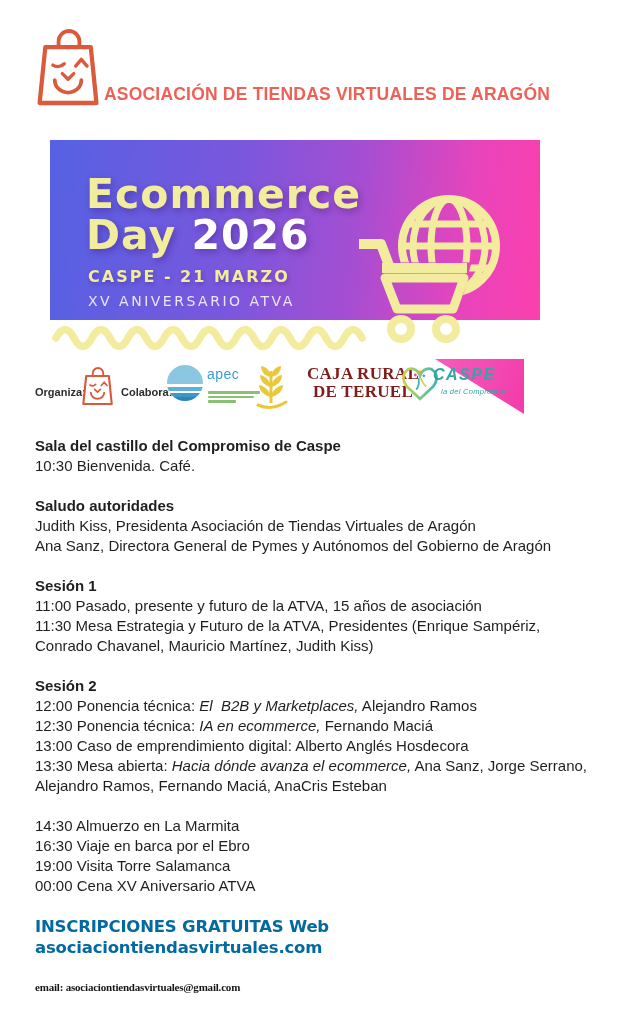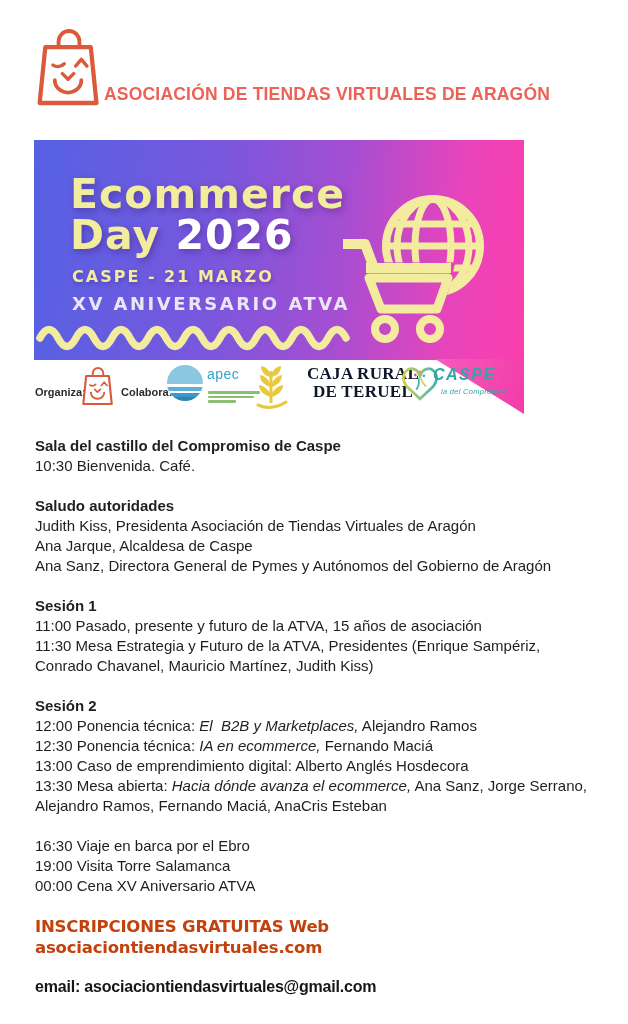--- a/index.html
+++ b/index.html
@@ -8,81 +8,81 @@
     font-family:"Liberation Sans", sans-serif;color:#222;
   }
   
   .hdr-logo{position:absolute;left:33px;top:27px;width:72px;height:80px;}
   .hdr-title{
     position:absolute;left:104px;top:84px;width:470px;
     font-size:17.5px;font-weight:bold;letter-spacing:.2px;color:#EE6156;
   }
   
   .banner{
-    position:absolute;left:34px;top:140px;width:490px;height:220px;
+    position:absolute;left:50px;top:140px;width:490px;height:180px;
     background:linear-gradient(96deg,#5561E3 0%,#7A57DD 38%,#A54ED2 62%,#E944BB 85%,#FB3FAD 100%);
   }
   .banner-title{
     position:absolute;left:36px;top:34px;
     font-family:"DejaVu Sans", sans-serif;font-weight:bold;font-size:41px;line-height:41px;
     letter-spacing:1px;color:#F2EC9D;text-shadow:2px 3px 7px rgba(50,10,90,.35);
   }
   .banner-title .white{color:#ffffff;}
   .banner-loc{
     position:absolute;left:38px;top:127px;
     font-family:"DejaVu Sans", sans-serif;font-weight:bold;font-size:16px;
     letter-spacing:2px;color:#F2EC9D;text-shadow:1px 2px 4px rgba(50,10,90,.3);
   }
   .banner-ann{
     position:absolute;left:38px;top:153px;
-    font-family:"DejaVu Sans", sans-serif;font-weight:700;font-size:18px;
+    font-family:"DejaVu Sans", sans-serif;font-weight:400;font-size:14px;
     letter-spacing:2.5px;color:#EAE6F6;
   }
   .wave{position:absolute;left:2px;top:180px;}
   .cartglobe{position:absolute;right:26px;top:48px;}
   .flap{
     position:absolute;left:435px;top:359px;width:89px;height:55px;
     background:linear-gradient(110deg,#F75BBC,#F23BA9);
     clip-path:polygon(0 0,100% 0,100% 100%);
   }
   
   .part-label{position:absolute;font-size:11px;font-weight:bold;color:#2b2b2b;margin-top:16px;}
   .small-bag{position:absolute;left:80px;top:364px;width:36px;height:44px;}
   .apec-circle{position:absolute;left:166px;top:364px;}
   .apec-name{position:absolute;left:207px;top:366px;font-size:14px;color:#3AA0CF;letter-spacing:.5px;font-weight:500;}
   .apec-lines{position:absolute;left:208px;top:391px;}
   .apec-lines div{height:2.5px;background:#8CBF72;margin-bottom:2px;border-radius:1px;}
   .wheat{position:absolute;left:254px;top:363px;}
   .caja-text{
     position:absolute;left:288px;top:365px;width:150px;text-align:center;
     font-family:"Liberation Serif", serif;font-weight:bold;font-size:17px;line-height:18px;
-    color:#0f172a;letter-spacing:.3px;
+    color:#7f1d1d;letter-spacing:.3px;
   }
   .caspe-heart{position:absolute;left:400px;top:361px;}
   .caspe-name{
     position:absolute;left:433px;top:366px;
     font-size:16px;font-weight:bold;font-style:italic;color:#2FA8A5;letter-spacing:1.5px;text-align:right;
   }
   .caspe-tag{
     position:absolute;left:441px;top:387px;
     font-size:7.5px;font-style:italic;color:#2FA8A5;letter-spacing:.3px;
   }
   
   .content{position:absolute;left:35px;top:436px;width:566px;font-size:15px;line-height:20px;color:#1f1f1f;}
   .sec{margin:0 0 20px 0;}
   .ln{white-space:pre-wrap;}
   .b{font-weight:bold;}
   .i{font-style:italic;}
   .inscriptions{
-    font-weight:bold;font-size:16.5px;line-height:21px;color:#c2410c;margin:0 0 19px 0;
+    font-weight:bold;font-size:16.5px;line-height:21px;color:#0369a1;margin:0 0 19px 0;
     font-family:"DejaVu Sans", sans-serif;letter-spacing:-0.2px;
   }
   .email{
-    font-weight:bold;font-size:16px;color:#161616;
-    font-family:Liberation Sans, sans-serif;letter-spacing:-0.2px;
+    font-weight:bold;font-size:11px;color:#161616;
+    font-family:Liberation Serif, serif;letter-spacing:-0.2px;
   }
 </style>
 </head>
 <body>
 
 <div class="page">
 
   <svg class="hdr-logo" viewBox="0 0 76 84" fill="none" stroke="#DC5A3C" stroke-linecap="round" stroke-linejoin="round">
     <path d="M27,21 v-6 a11,11 0 0 1 22,0 v6" stroke-width="4"></path>
     <path d="M13,21 H61 L67,80 H7 Z" stroke-width="4.5"></path>
@@ -201,36 +201,36 @@
 
   <div class="content">
     <div id="schedule">
         <div class="sec">
           <div class="ln"><span class="b">Sala del castillo del Compromiso de Caspe</span></div>
           <div class="ln"><span>10:30 Bienvenida. Café.</span></div>
         </div>
         <div class="sec">
           <div class="ln"><span class="b">Saludo autoridades</span></div>
           <div class="ln"><span>Judith Kiss, Presidenta Asociación de Tiendas Virtuales de Aragón</span></div>
-          <div class="ln"><span>Ana Jarque, Alcaldesa de Caspe</span></div>
           <div class="ln"><span>Ana Sanz, Directora General de Pymes y Autónomos del Gobierno de Aragón</span></div>
         </div>
         <div class="sec">
           <div class="ln"><span class="b">Sesión 1</span></div>
           <div class="ln"><span>11:00 Pasado, presente y futuro de la ATVA, 15 años de asociación</span></div>
           <div class="ln"><span>11:30 Mesa Estrategia y Futuro de la ATVA, Presidentes (Enrique Sampériz, Conrado Chavanel, Mauricio Martínez, Judith Kiss)</span></div>
         </div>
         <div class="sec">
           <div class="ln"><span class="b">Sesión 2</span></div>
           <div class="ln"><span>12:00 Ponencia técnica: </span><span class="i">El  B2B y Marketplaces,</span><span> Alejandro Ramos</span></div>
           <div class="ln"><span>12:30 Ponencia técnica: </span><span class="i">IA en ecommerce,</span><span> Fernando Maciá</span></div>
           <div class="ln"><span>13:00 Caso de emprendimiento digital: Alberto Anglés Hosdecora</span></div>
           <div class="ln"><span>13:30 Mesa abierta: </span><span class="i">Hacia dónde avanza el ecommerce,</span><span> Ana Sanz, Jorge Serrano, Alejandro Ramos, Fernando Maciá, AnaCris Esteban</span></div>
         </div>
         <div class="sec">
+          <div class="ln"><span>14:30 Almuerzo en La Marmita</span></div>
           <div class="ln"><span>16:30 Viaje en barca por el Ebro</span></div>
           <div class="ln"><span>19:00 Visita Torre Salamanca</span></div>
           <div class="ln"><span>00:00 Cena XV Aniversario ATVA</span></div>
         </div>
       </div>
     <div class="inscriptions">INSCRIPCIONES GRATUITAS Web asociaciontiendasvirtuales.com</div>
     <div class="email">email: asociaciontiendasvirtuales@gmail.com</div>
   </div>
 
 </div>

